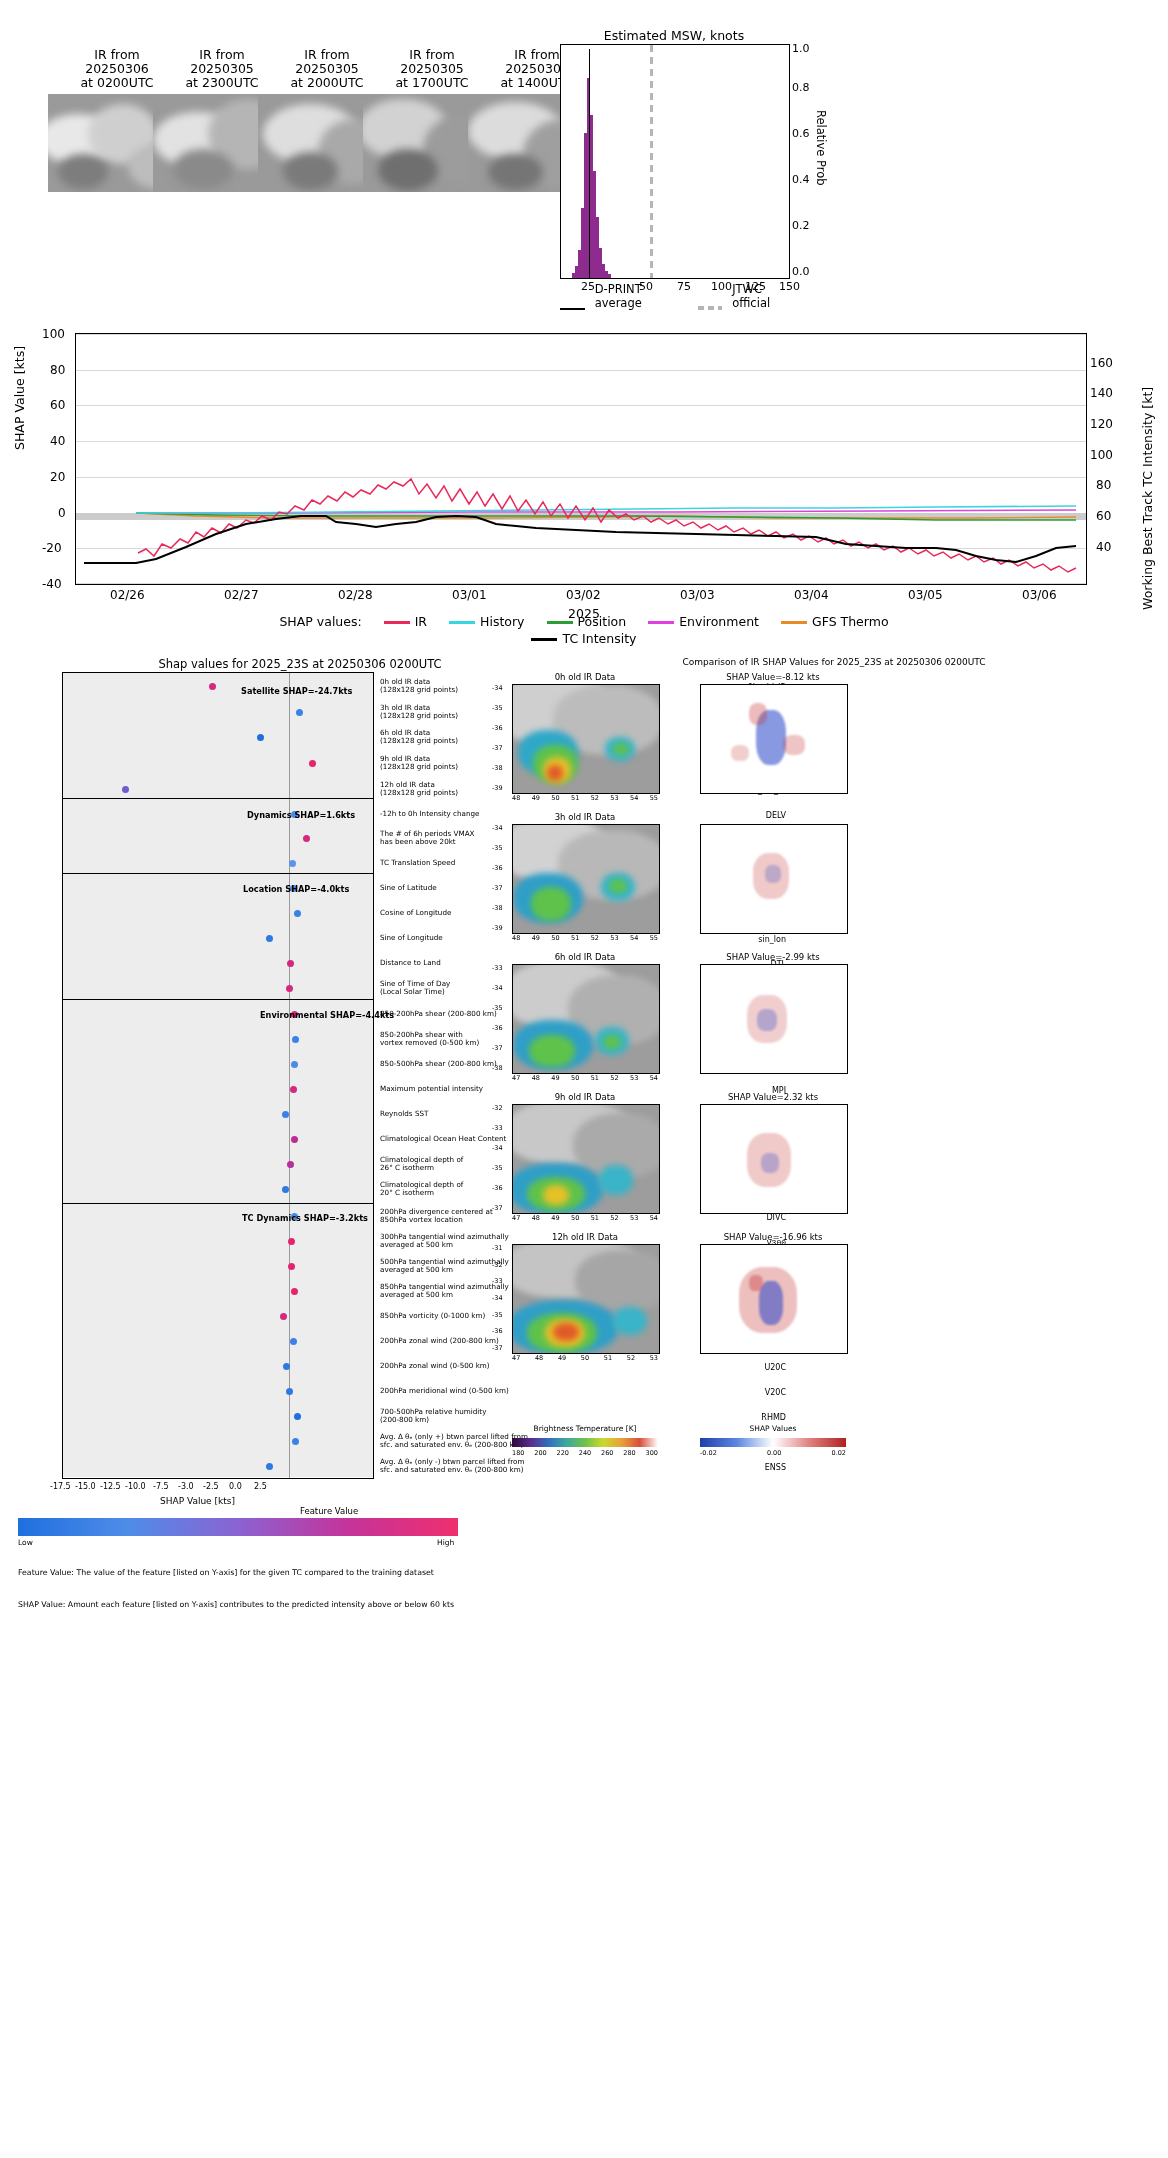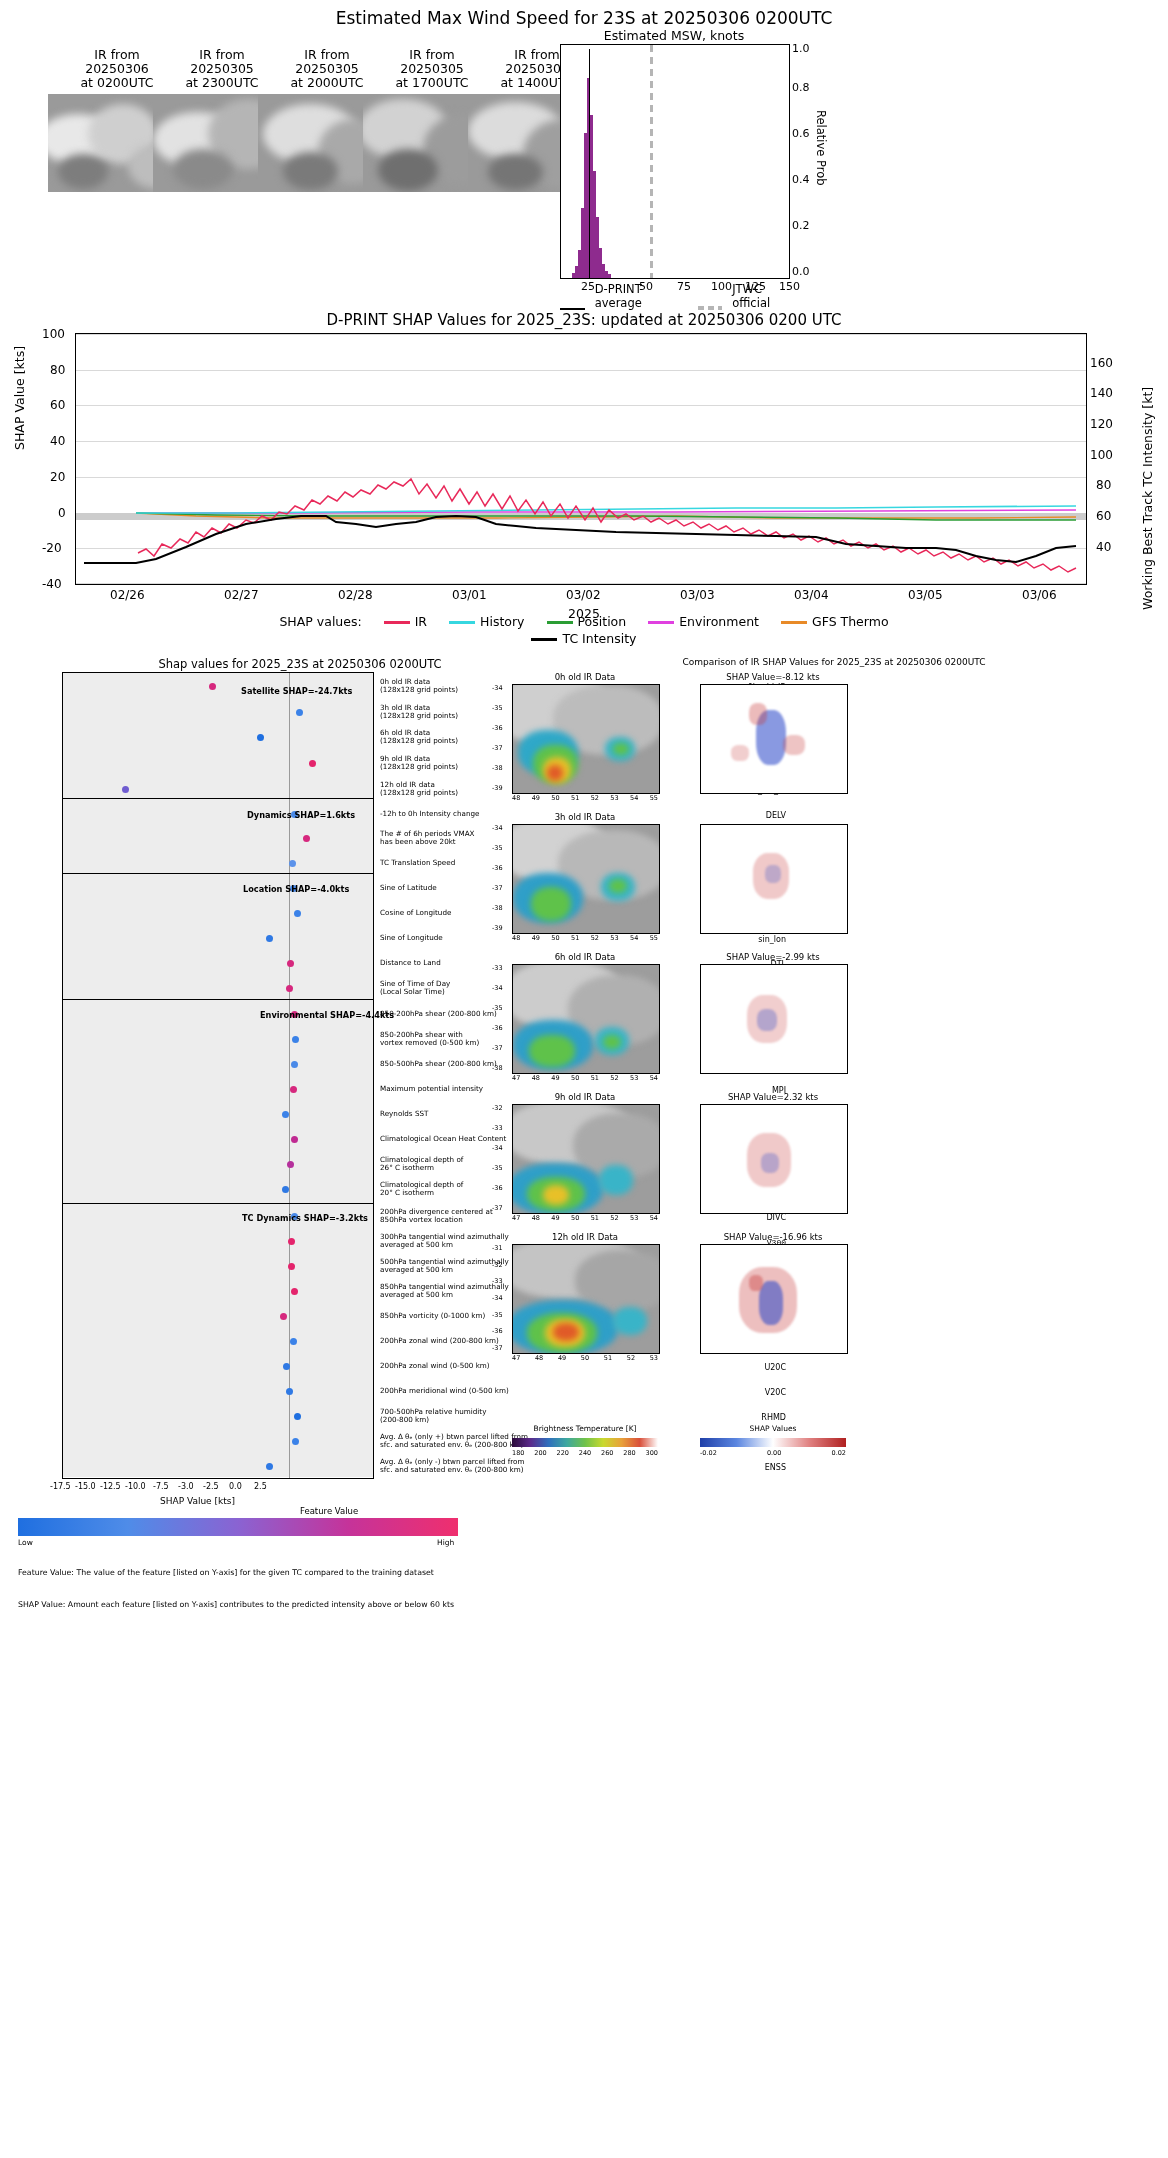--- a/index.html
+++ b/index.html
@@ -59,21 +59,20 @@
   .noise{position:absolute;border-radius:40%;filter:blur(1px);}
   #bt-cbar{position:absolute;left:512px;top:1438px;width:146px;height:9px;background:linear-gradient(90deg,#2b0b3a,#5b2a8a,#2f6fbd,#3ea8a0,#6fc24a,#c9d92f,#e8a13a,#d94f3a,#ffffff);}
   #bt-cbar-title{position:absolute;left:512px;top:1424px;width:146px;text-align:center;font-size:7.5px;}
   #sv-cbar{position:absolute;left:700px;top:1438px;width:146px;height:9px;background:linear-gradient(90deg,#1f3fa8,#5b86e0,#ffffff,#e08080,#b02020);}
   #sv-cbar-title{position:absolute;left:700px;top:1424px;width:146px;text-align:center;font-size:7.5px;}
 </style>
 </head>
 <body>
 
 <div id="sec1">
-  <div class="ttl" style="top:8px;position:absolute;">Estimated Max Wind Speed for 23S at 20250306 0200UTC</div>
 
   <div class="irpanel" style="left:48px;top:48px;">
     <div class="irlabel">IR from
 20250306
 at 0200UTC</div>
     <div class="irimg">
       <div class="cloud" style="left:-10px;top:20px;width:80px;height:50px;background:#e8e8e8;"></div>
       <div class="cloud" style="left:40px;top:10px;width:70px;height:60px;background:#cfcfcf;"></div>
       <div class="cloud" style="left:80px;top:50px;width:60px;height:45px;background:#bdbdbd;"></div>
       <div class="cloud" style="left:10px;top:60px;width:50px;height:35px;background:#7d7d7d;"></div>
@@ -158,21 +157,20 @@
 
   <div id="legend1">
     <span class="leg-line"></span>
     <span>D-PRINT average</span>
     <span class="leg-dash"></span>
     <span>JTWC official</span>
   </div>
 </div>
 
 <div id="sec2">
-  <div id="ts-title">D-PRINT SHAP Values for 2025_23S: updated at 20250306 0200 UTC</div>
   <div id="ts-plot">
 
     <div class="gridy" style="top:0px;"></div>
     <div class="gridy" style="top:36px;"></div>
     <div class="gridy" style="top:71px;"></div>
     <div class="gridy" style="top:107px;"></div>
     <div class="gridy" style="top:143px;"></div>
     <div class="gridy" style="top:179px;background:#cccccc;height:7px;"></div>
     <div class="gridy" style="top:214px;"></div>
     <div class="gridy" style="top:249px;"></div>

